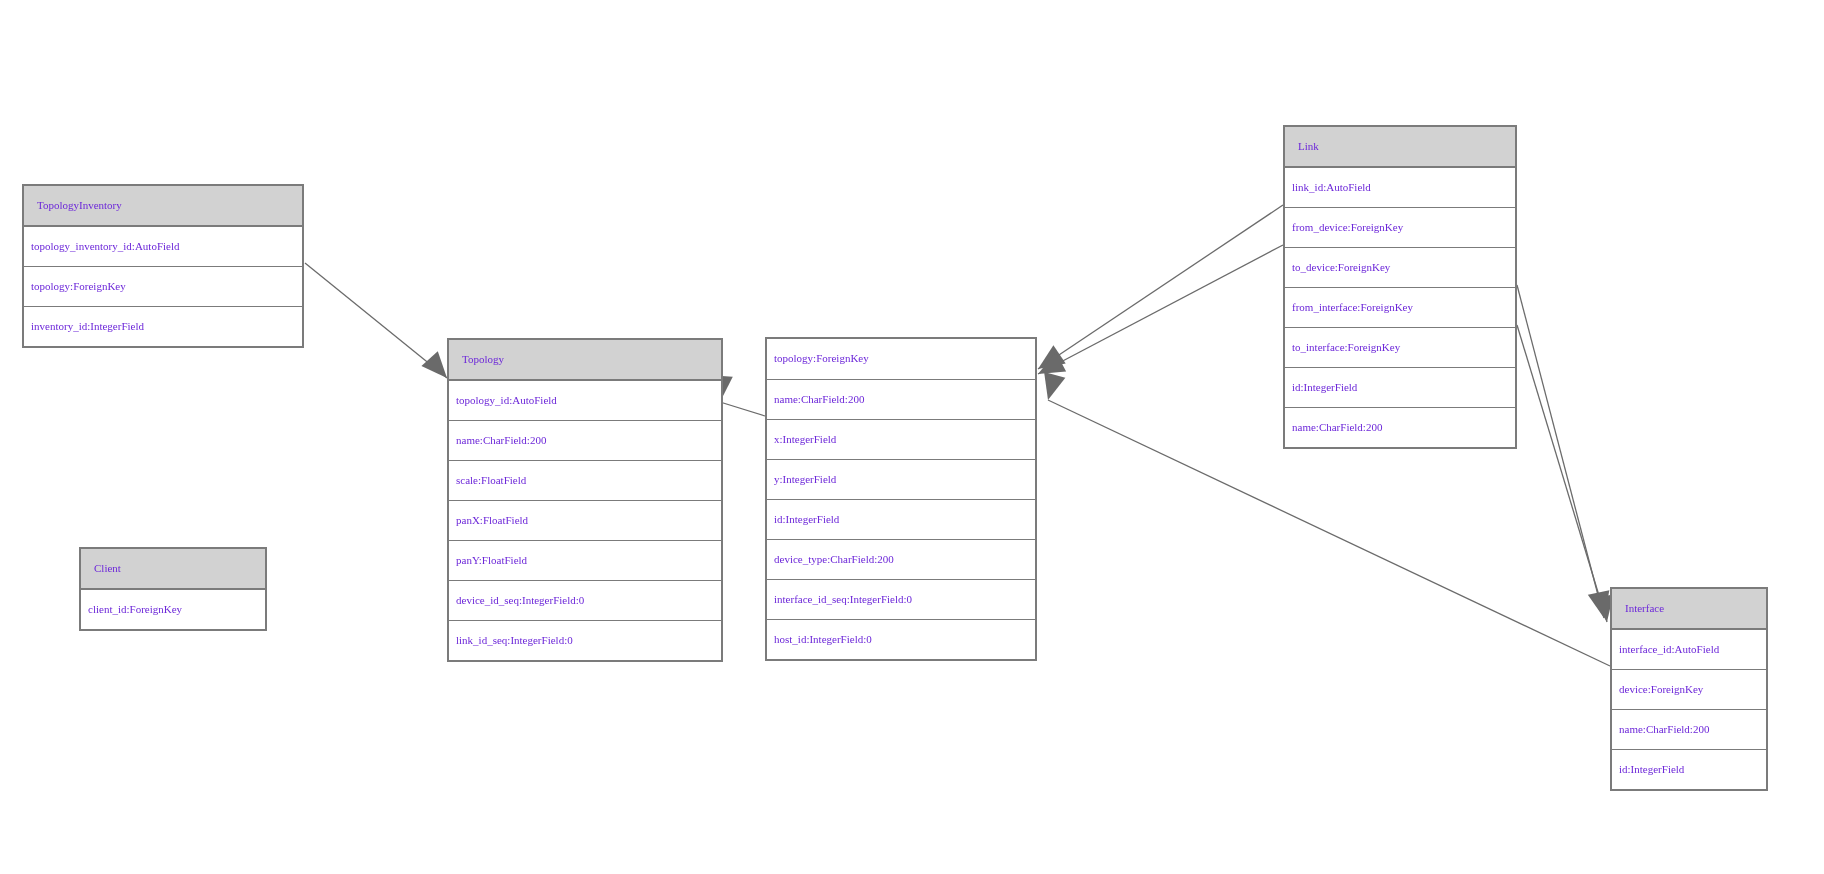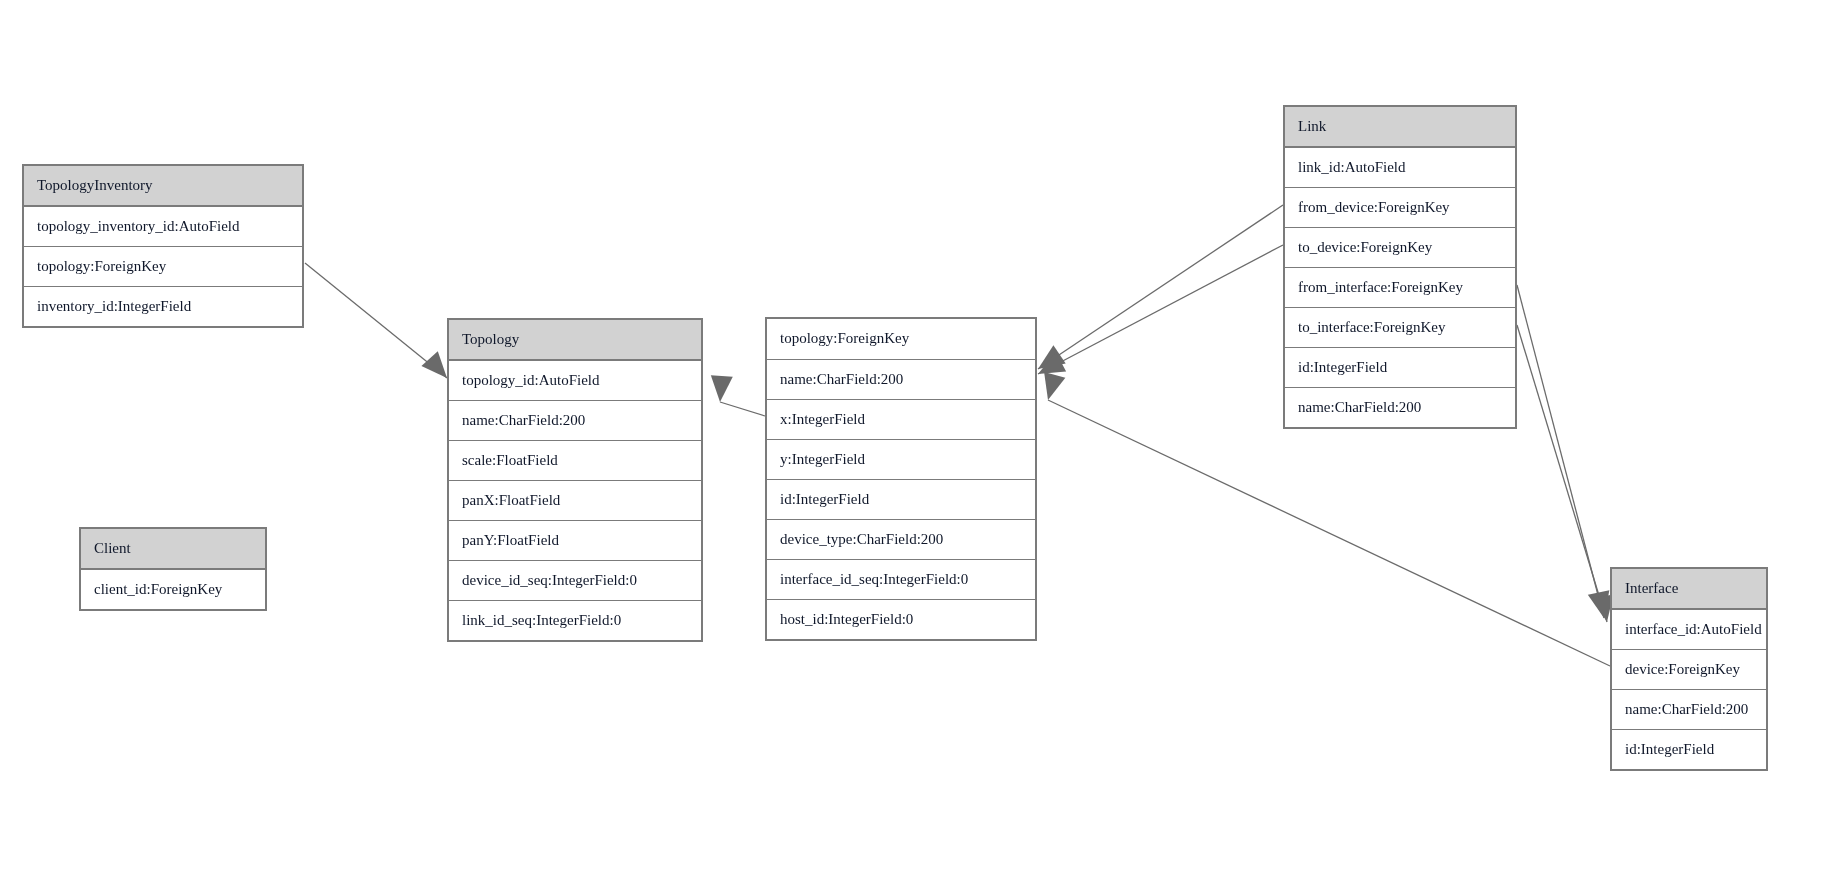--- a/index.html
+++ b/index.html
@@ -27,38 +27,39 @@
     left: 0;
     top: 0;
     width: 100%;
     height: 100%;
   }
   .entity {
     position: absolute;
     box-sizing: border-box;
     border: 2px solid #7b7b7b;
     background: #ffffff;
-    color: #0f172a;
-    font-size: 15px;
+    color: #6d28d9;
+    font-size: 11px;
+    margin-top: 20px;
   }
   .entity-header {
     box-sizing: border-box;
     height: 40px;
     line-height: 38px;
     padding-left: 13px;
     background: #d2d2d2;
     border-bottom: 1px solid #7b7b7b;
     white-space: nowrap;
     overflow: hidden;
   }
   .field-row {
     box-sizing: border-box;
     height: 40px;
     line-height: 39px;
-    padding-left: 13px;
+    padding-left: 7px;
     background: #ffffff;
     border-top: 1px solid #7b7b7b;
     white-space: nowrap;
     overflow: hidden;
   }
   .field-row:first-of-type {
     border-top: none;
   }
 </style>
 </head>
@@ -95,21 +96,21 @@
         <polygon points="1607,622 1591.6522620975254,598.3051283760187 1613.3180326637942,594.4848684673464" fill="#6a6a6a"></polygon>
       </g>
     </svg>
   <div id="entities">
       <div class="entity" style="left: 22px; top: 164px; width: 282px;">
         <div class="entity-header">TopologyInventory</div>
         <div class="field-row">topology_inventory_id:AutoField</div>
         <div class="field-row">topology:ForeignKey</div>
         <div class="field-row">inventory_id:IntegerField</div>
       </div>
-      <div class="entity" style="left: 447px; top: 318px; width: 256px;">
+      <div class="entity" style="left: 447px; top: 318px; width: 276px;">
         <div class="entity-header">Topology</div>
         <div class="field-row">topology_id:AutoField</div>
         <div class="field-row">name:CharField:200</div>
         <div class="field-row">scale:FloatField</div>
         <div class="field-row">panX:FloatField</div>
         <div class="field-row">panY:FloatField</div>
         <div class="field-row">device_id_seq:IntegerField:0</div>
         <div class="field-row">link_id_seq:IntegerField:0</div>
       </div>
       <div class="entity" style="left: 79px; top: 527px; width: 188px;">

